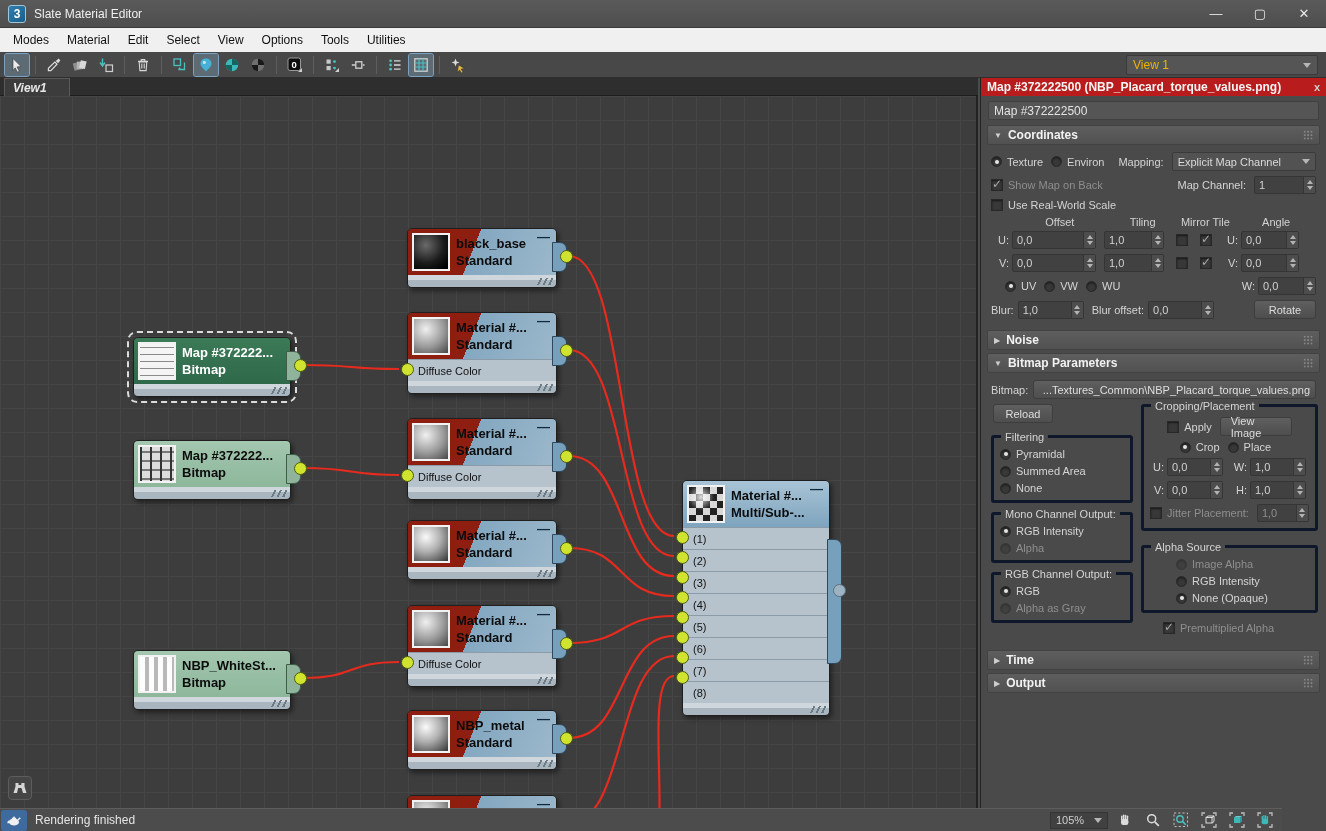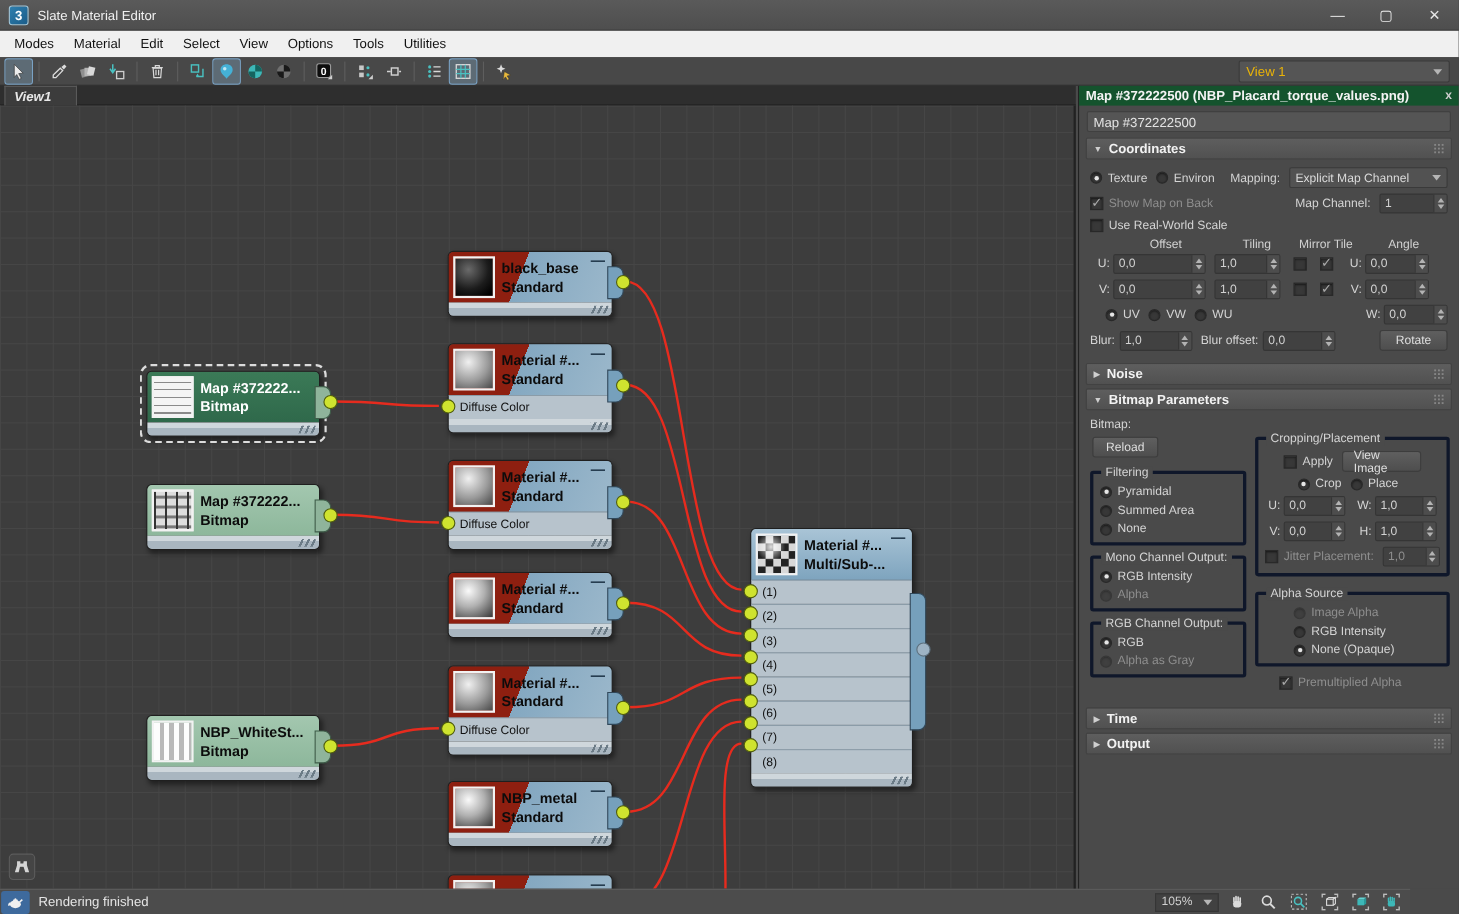--- a/index.html
+++ b/index.html
@@ -96,21 +96,21 @@
     border-radius:0 7px 7px 0; z-index:1; }
   .bump.green { background:#8fb49b; border-color:#3f5c49; }
 
   #binoculars-btn { position:absolute; left:8px; top:680px; width:24px; height:24px;
     background:#454545; border:1px solid #5c5c5c; border-radius:4px;
     display:flex; align-items:center; justify-content:center; }
 
   
   #panel { position:absolute; left:980px; top:78px; width:346px; height:730px;
     background:#4a4a4a; border-left:1px solid #222; color:#d4d4d4; font-size:11px; }
-  #panel-header { height:18px; background:#14532d; display:flex; align-items:center;
+  #panel-header { height:18px; background:#b91c1c; display:flex; align-items:center;
     padding:0 6px; }
   #panel-title { font-size:12px; font-weight:bold; color:#f4f4f4; white-space:nowrap; }
   #panel-close { margin-left:auto; color:#cfcfcf; font-weight:bold; font-size:11px; }
   #name-field { margin:5px 7px; height:19px; background:#555; border:1px solid #404040;
     border-radius:2px; display:flex; align-items:center; padding:0 5px; color:#e3e3e3;
     font-size:12px; }
   .rollout { margin:3px 6px 0 6px; }
   .ro-head { height:20px; background:linear-gradient(#5e5e5e,#515151); border:1px solid #424242;
     border-radius:2px; display:flex; align-items:center; padding:0 6px; }
   .ro-head b { font-size:12px; color:#f2f2f2; margin-left:6px; }
@@ -679,20 +679,21 @@
 
   <div class="rollout">
     <div class="ro-head">
       <span class="ro-arrow">▼</span>
       <b>Bitmap Parameters</b>
       <span class="ro-grip"></span>
     </div>
     <div class="ro-body">
       <div class="row">
         <span>Bitmap:</span>
+        <span class="btn" style="flex:1;margin-left:5px;justify-content:flex-end;padding:0 5px">...Textures_Common\NBP_Placard_torque_values.png</span>
       </div>
       <div style="display:flex;gap:8px;margin-top:4px">
         <div style="width:142px;flex:none">
           <span class="btn" style="width:60px;margin:0 0 12px 2px">Reload</span>
           <div class="group">
             <span class="gtitle">Filtering</span>
             <div class="row">
                 <span class="radio sel"></span>
                 <span class="lbl">Pyramidal</span>
               </div>

